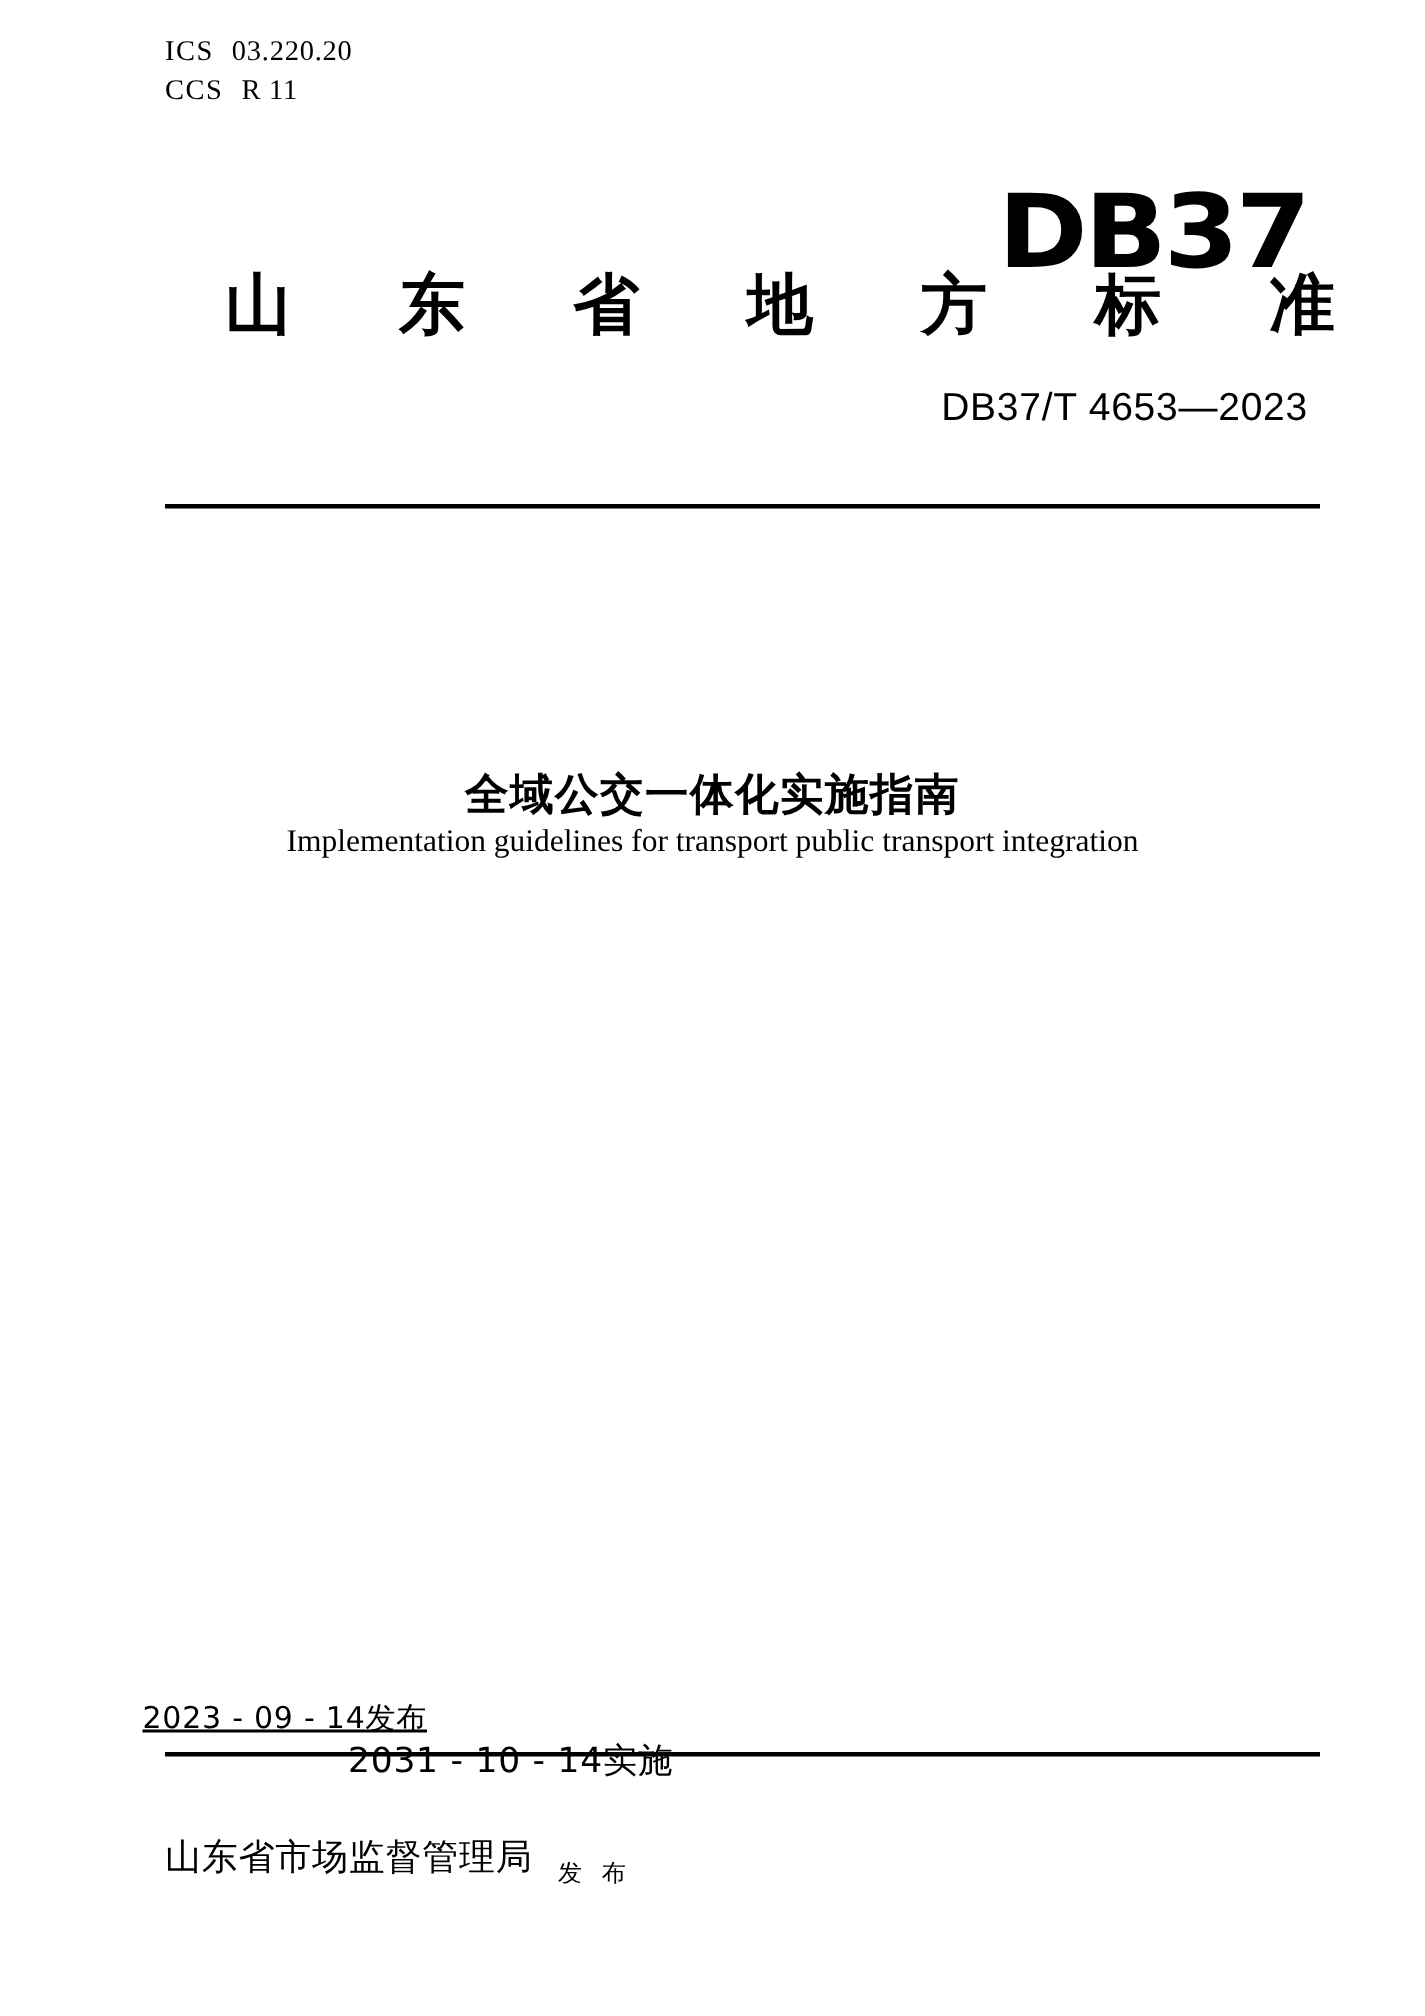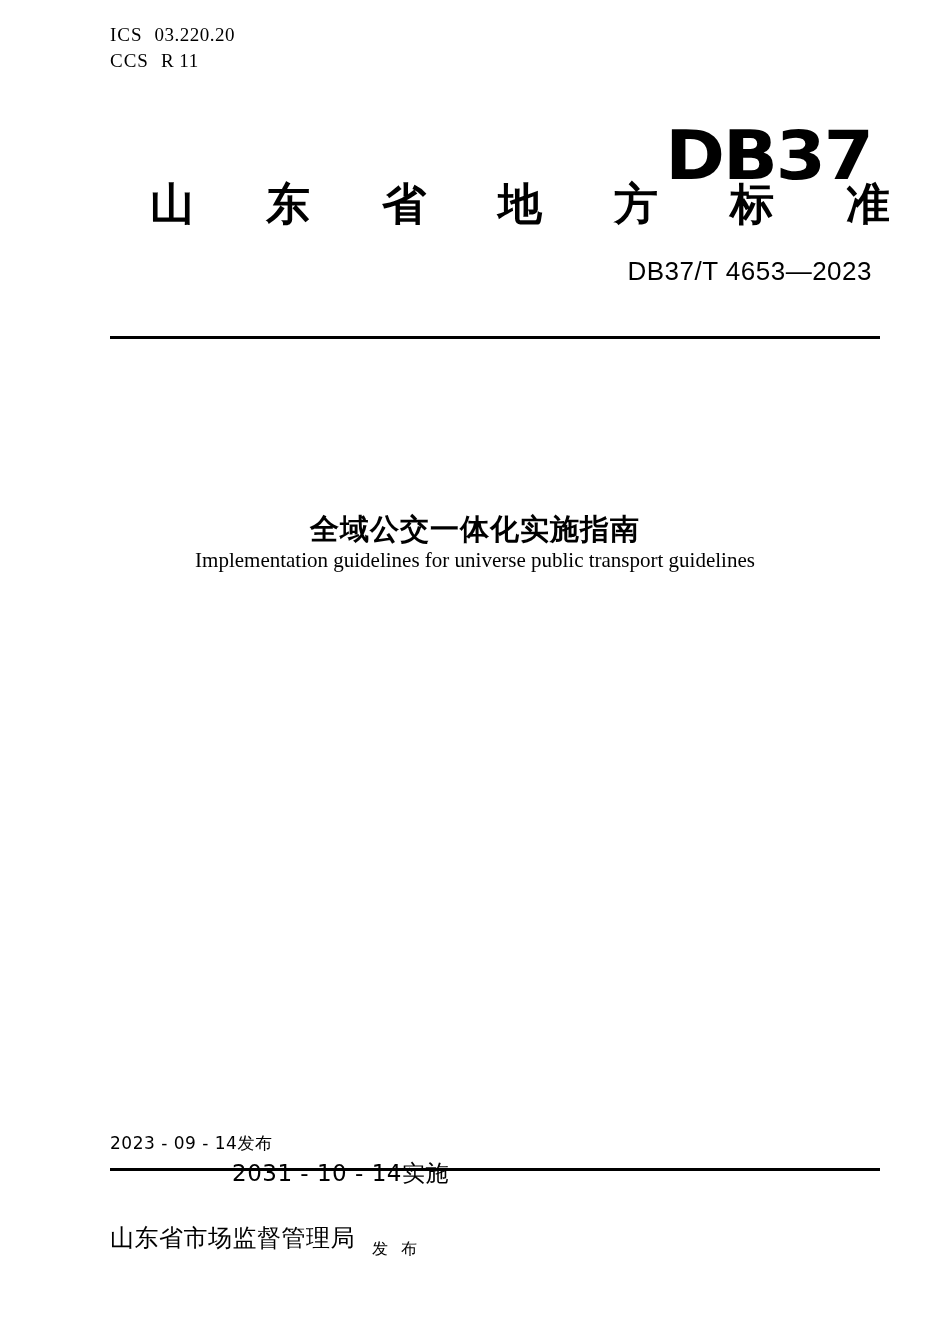--- a/index.html
+++ b/index.html
@@ -122,25 +122,26 @@
     width: 950px;
     text-align: center;
     font-family: "Liberation Serif", serif;
     font-size: 21px;
     line-height: 28px;
   }
 
   
   .date-issue {
     position: absolute;
-    left: 110px;
+    left: 95px;
     top: 1132px;
     font-family: "DejaVu Sans", sans-serif;
-    font-size: 17px;
-    letter-spacing: 0.5px;
+    font-size: 20px;
+    letter-spacing: 0.5px;
+    text-decoration: underline;
   }
   .date-impl {
     position: absolute;
     left: 232px;
     top: 1158px;
     font-family: "DejaVu Sans", sans-serif;
     font-size: 23px;
     letter-spacing: 0.5px;
   }
 
@@ -188,21 +189,21 @@
     <span>标</span>
     <span>准</span>
   </div>
 
   <div class="std-number">DB37/T 4653—2023</div>
 
   <div class="rule-top"></div>
   <div class="rule-bottom"></div>
 
   <div class="title-cn">全域公交一体化实施指南</div>
-  <div class="title-en">Implementation guidelines for universe public transport guidelines</div>
+  <div class="title-en">Implementation guidelines for transport public transport integration</div>
 
   <div class="date-issue">2023 - 09 - 14发布</div>
   <div class="date-impl">2031 - 10 - 14实施</div>
 
   <div class="publisher">山东省市场监督管理局</div>
   <div class="publish-word">发 布</div>
 
 </div>
 
 </body></html>

